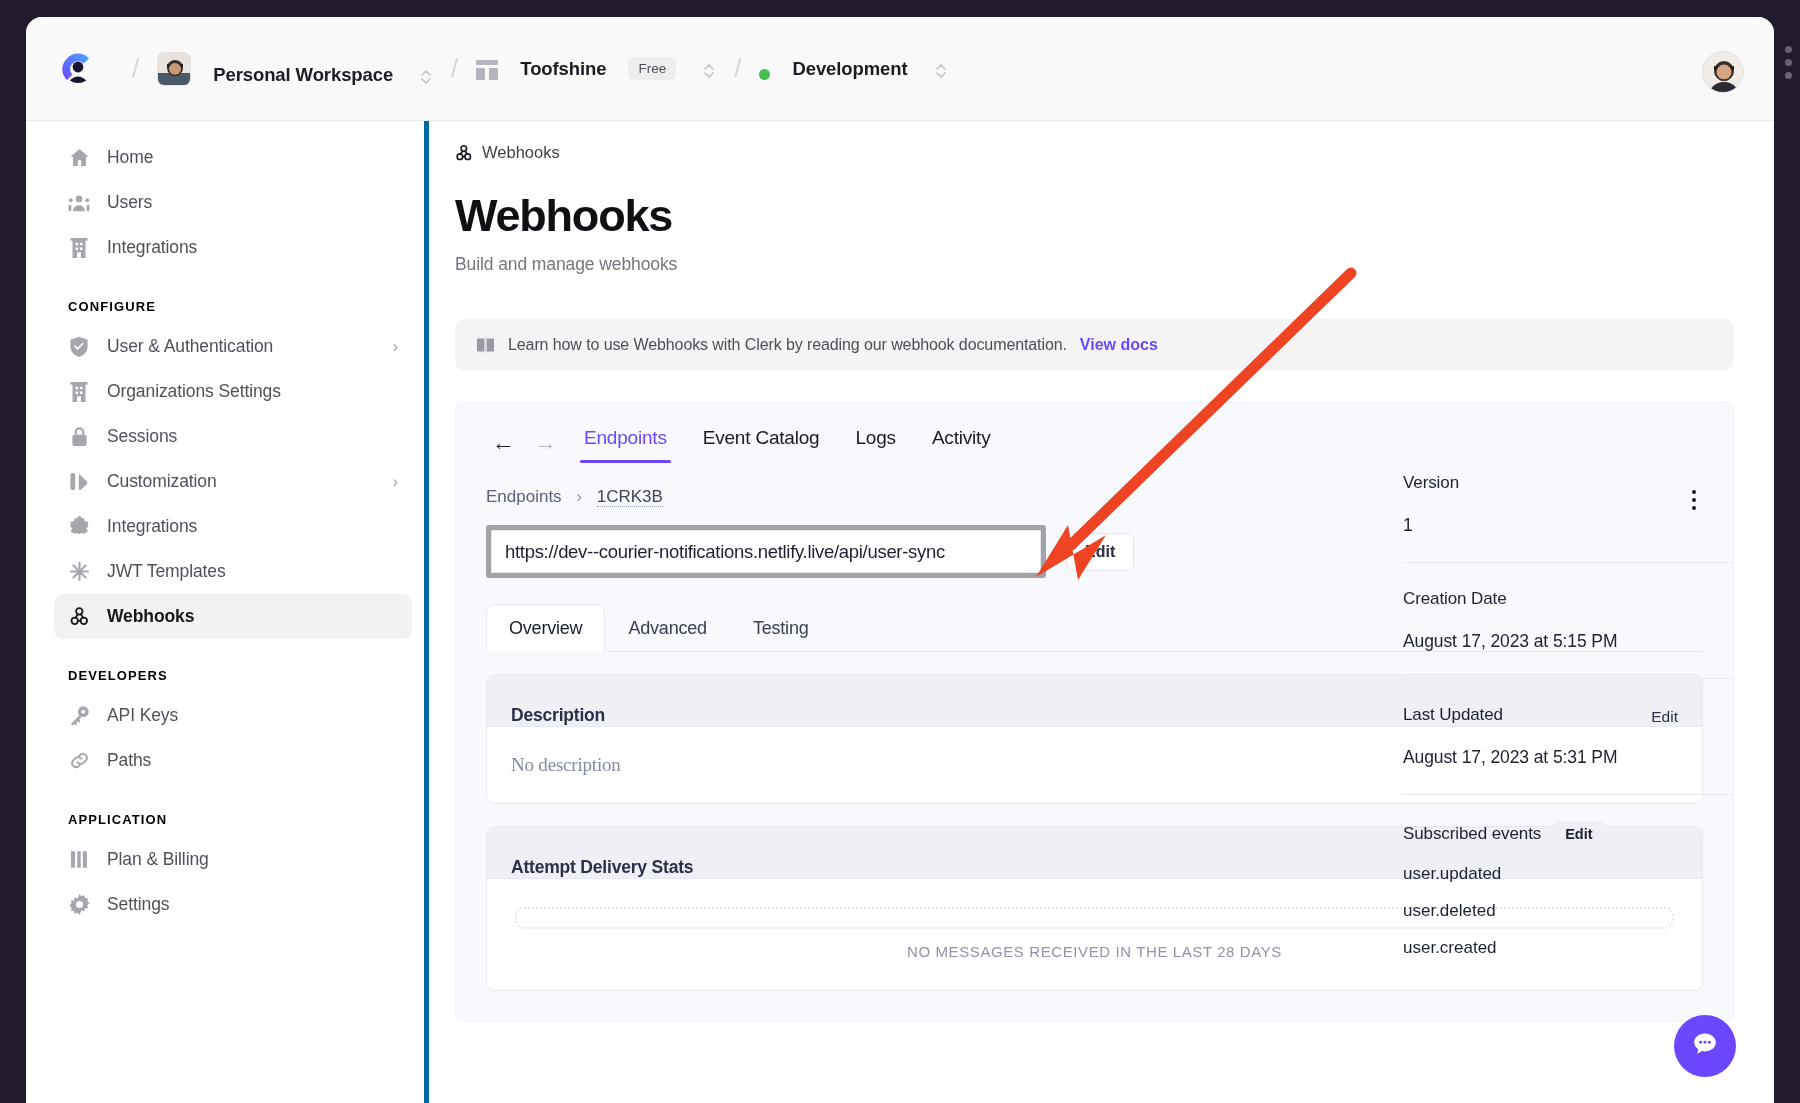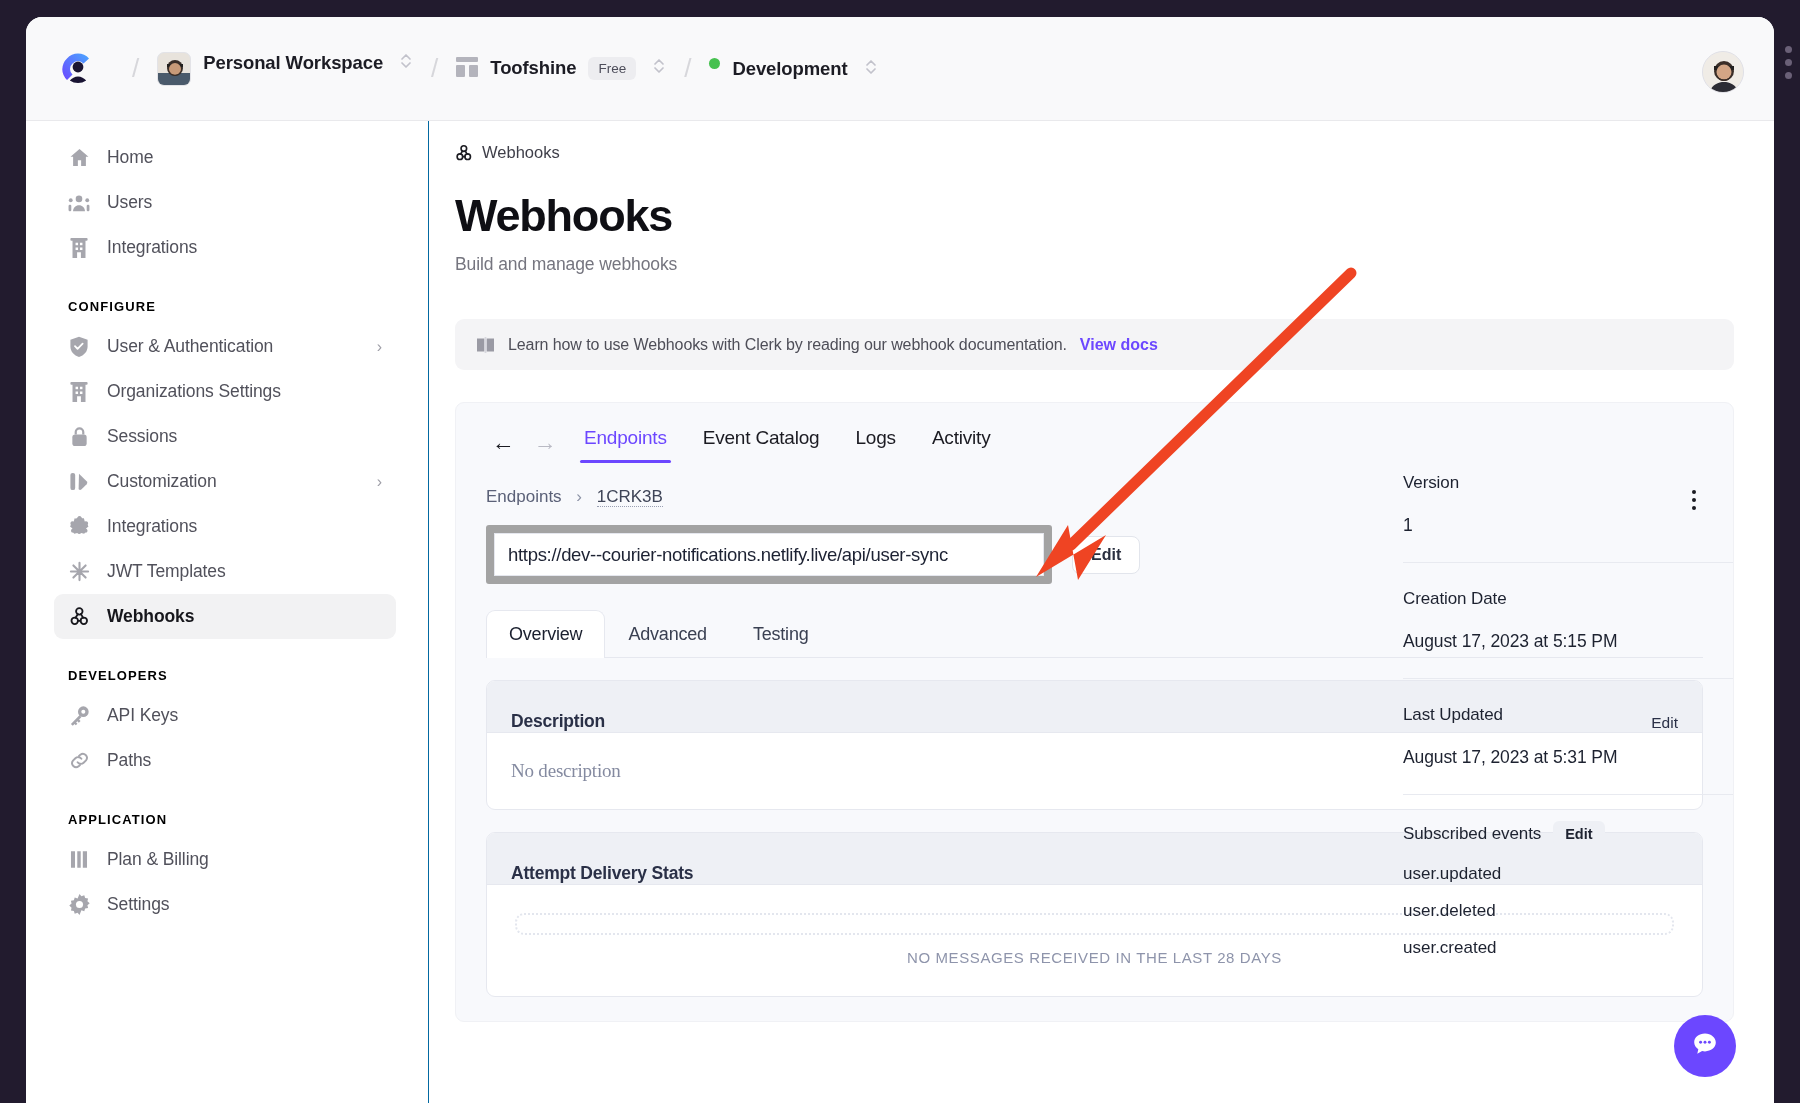--- a/index.html
+++ b/index.html
@@ -28,21 +28,21 @@
   #topbar {
     height: 104px;
     background: #f9f9fa;
     border-bottom: 1px solid #e9e9ec;
     display: flex; align-items: center;
     padding: 0 28px 0 30px;
     position: relative;
   }
   .logo-mark { width: 44px; height: 44px; position: relative; margin-right: 14px; }
   .bc-slash { color: #d7d7db; font-size: 26px; font-weight: 300; margin: 0 18px; user-select:none; }
-  .bc-item { display: flex; align-items: flex-start; gap: 12px; }
+  .bc-item { display: flex; align-items: flex-end; gap: 22px; }
   .bc-avatar {
     width: 34px; height: 34px; border-radius: 7px; overflow: hidden;
     border: 1px solid #e3e3e7; background: #dfe4ea;
   }
   .bc-label { font-size: 18.5px; font-weight: 700; color: #1c1c24; letter-spacing: -0.1px; }
   .badge-free {
     background: #ededf0; color: #4d4d5a; font-size: 13.5px;
     padding: 4px 10px; border-radius: 6px; font-weight: 400;
   }
   .chev-updown { display: flex; flex-direction: column; gap: 3px; color: #c2c2cb; margin-left: 4px; }
@@ -54,22 +54,22 @@
     background: #e7e7ea; border: 1px solid #e0e0e6;
   }
 
   
   #body { display: flex; height: calc(1086px - 104px); }
 
   
   #sidebar {
     width: 403px; flex: 0 0 403px;
     background: #ffffff;
-    border-right: 1px solid #0369a1;
-    padding: 14px 32px 0 28px;
+    border-right: 5px solid #0369a1;
+    padding: 14px 12px 0 28px;
   }
   .nav-item {
     display: flex; align-items: center;
     height: 45px; border-radius: 9px;
     padding: 0 14px; cursor: pointer; position: relative;
   }
   .nav-item.active { background: #f2f2f3; }
   .nav-ico { width: 22px; height: 22px; flex: 0 0 22px; margin-right: 17px; color: #a6a6ad; display:flex; align-items:center; justify-content:center;}
   .nav-item.active .nav-ico { color: #17171c; }
   .nav-txt { font-size: 17.5px; color: #51515b; letter-spacing: -0.1px; }
@@ -125,21 +125,21 @@
   .sub-crumb .cur { color: #3e4457; border-bottom: 1px dotted #9aa0b3; }
   .kebab {
     position: absolute; right: 26px; top: 22px; width: 26px; height: 30px;
     display: flex; flex-direction: column; align-items: center; justify-content: center; gap: 4px;
     cursor: pointer;
   }
   .kebab i { width: 4px; height: 4px; border-radius: 50%; background: #1b1b22; display: block; }
 
   .url-row { display: flex; align-items: center; padding: 18px 30px 0 30px; gap: 20px; }
   .url-highlight {
-    border: 8px solid #a3a3a3; border-radius: 3px; padding: 0;
+    border: 5px solid #a3a3a3; border-radius: 3px; padding: 0;
     display: inline-block;
   }
   .url-box {
     background: #ffffff; border: 1px solid #e5e7ee;
     height: 43px; display: flex; align-items: center;
     padding: 0 13px; min-width: 550px;
   }
   .url-text { font-size: 18.5px; color: #1d2233; letter-spacing: -0.3px; white-space: nowrap;}
   .btn-outline {
     background: #fff; border: 1px solid #e2e5ec; border-radius: 8px;

